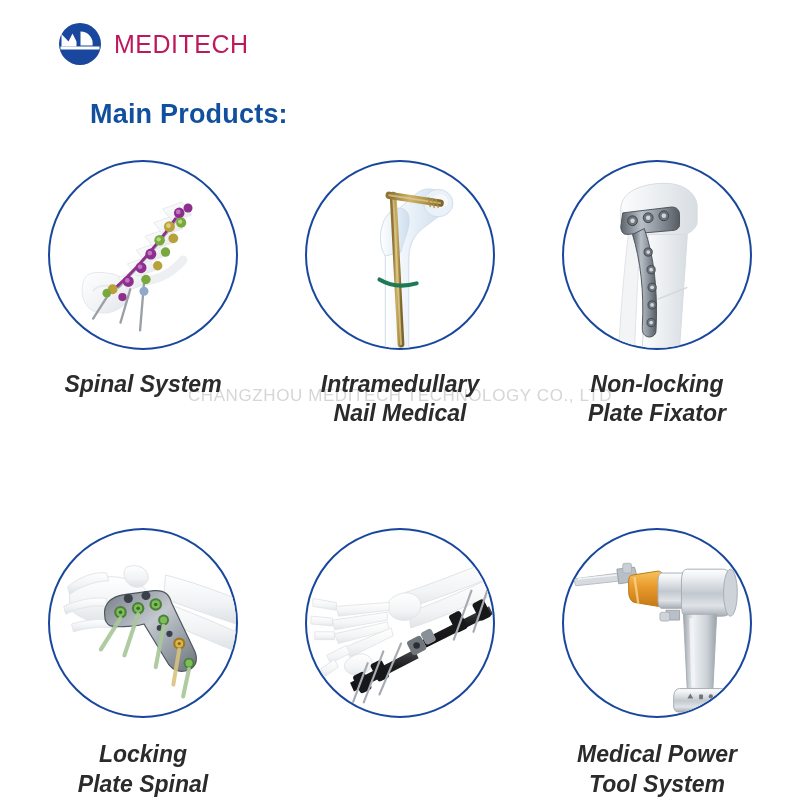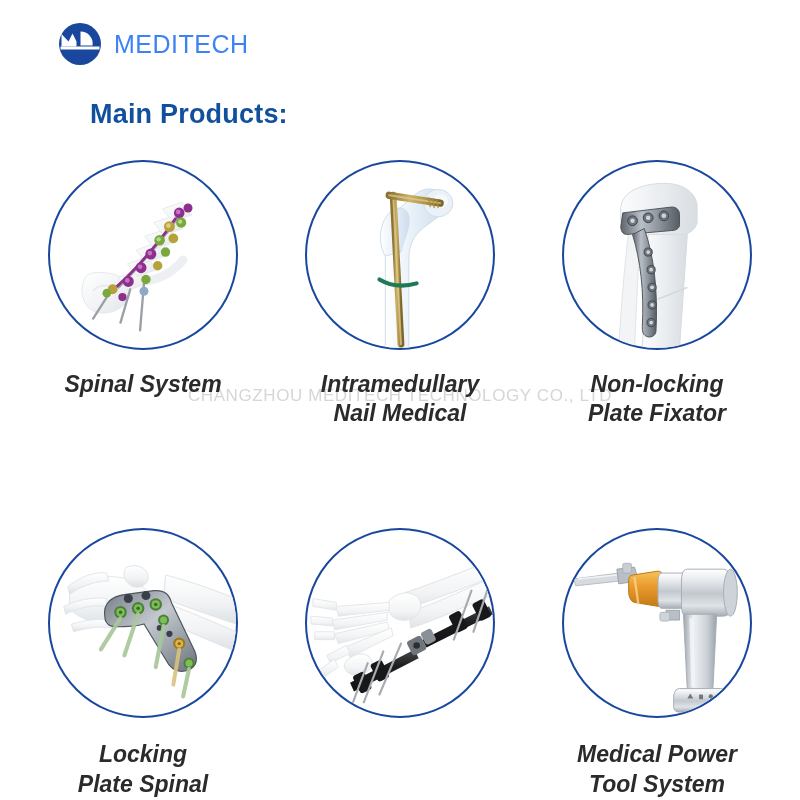--- a/index.html
+++ b/index.html
@@ -28,21 +28,21 @@
   }
   .brand-mark {
     width: 44px;
     height: 44px;
     display: block;
   }
   .brand-name {
     font-size: 25px;
     font-weight: 400;
     letter-spacing: 0.5px;
-    color: #3b82f6;
+    color: #be185d;
     line-height: 1;
     white-space: nowrap;
   }
 
   
   .section-title {
     position: absolute;
     left: 70px;
     top: 99px;
     font-size: 27px;

